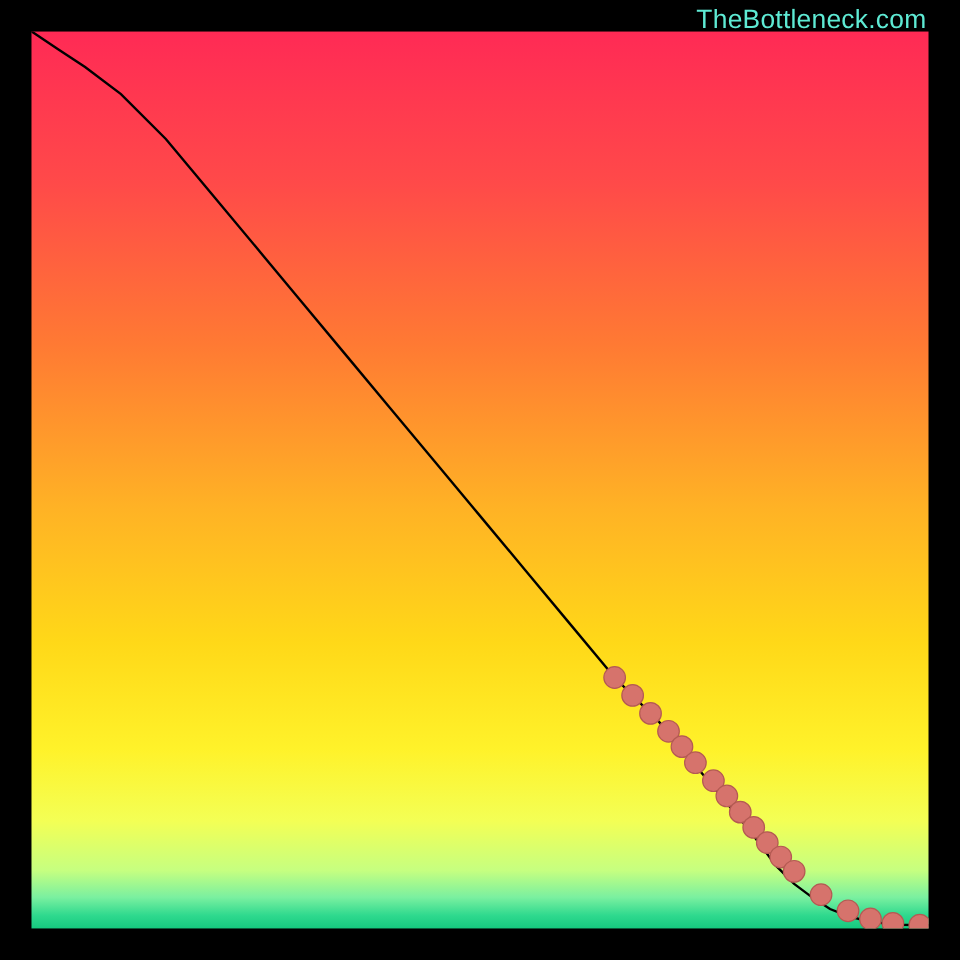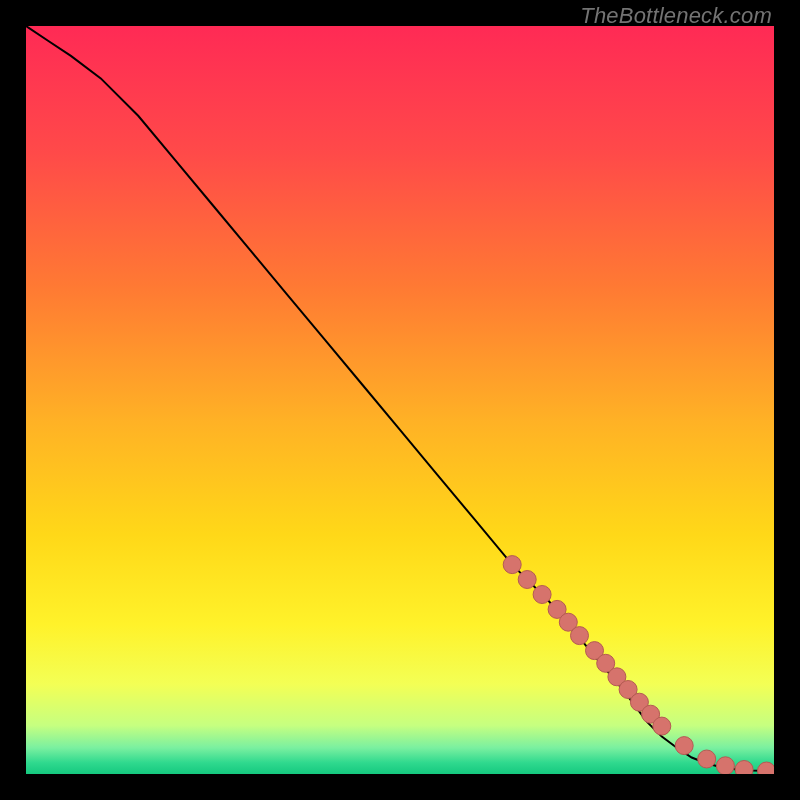--- a/index.html
+++ b/index.html
@@ -22,24 +22,23 @@
     top: 26px;
     width: 748px;
     height: 748px;
     overflow: hidden;
   }
   .attribution {
     position: absolute;
     top: 3px;
     right: 28px;
     font-size: 22px;
-    color: #737373;
+    color: #5eead4;
     font-weight: 500;
     letter-spacing: 0.2px;
-    font-style: italic;
   }
 </style>
 </head>
 <body>
 
 <div class="stage">
   <div class="attribution">TheBottleneck.com</div>
 
   <div class="plot-area">
     <svg id="plot-svg" width="748" height="748" viewBox="0 0 748 748">

